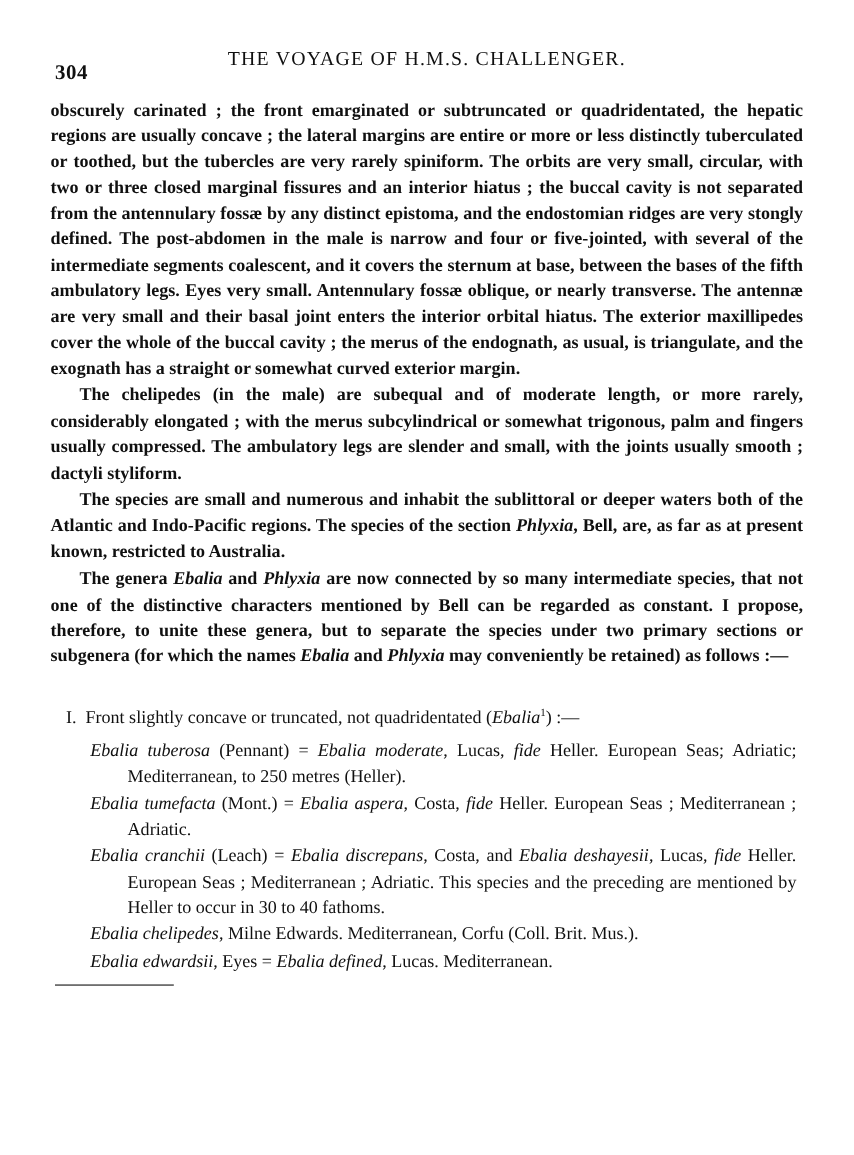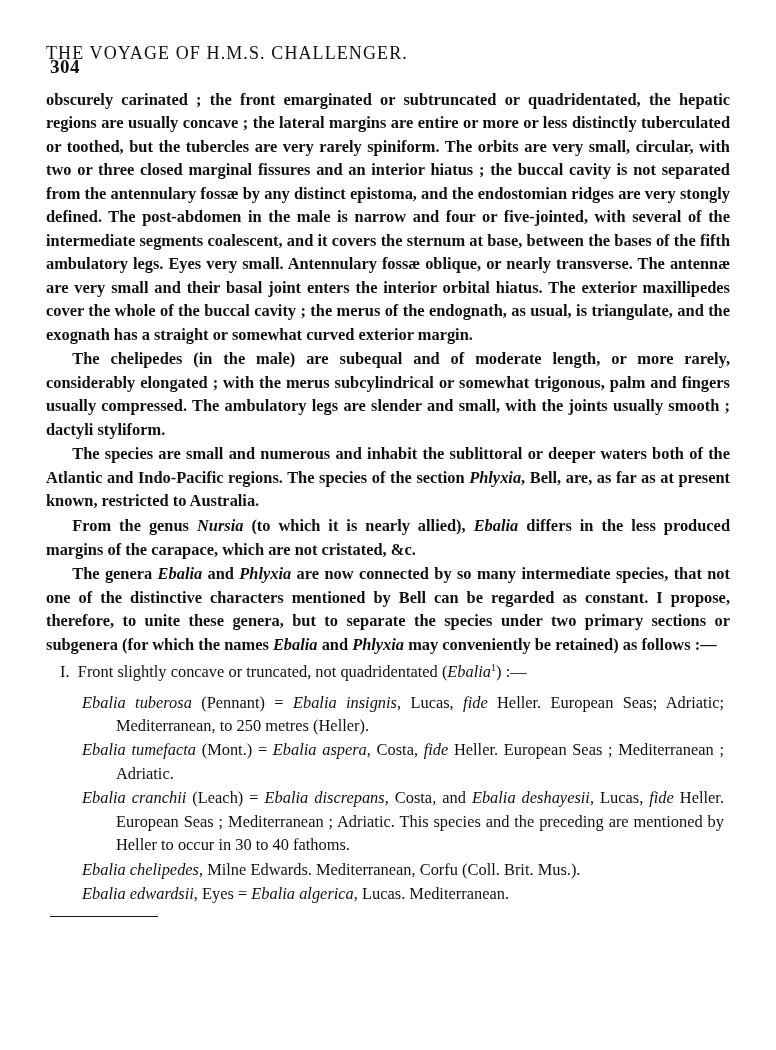--- a/index.html
+++ b/index.html
@@ -28,21 +28,21 @@
   }
   .folio {
     position: absolute;
     left: 4px;
     top: 16px;
     font-size: 19px;
     font-weight: bold;
     letter-spacing: 0.5px;
   }
   .running-title {
-    text-align: left;
+    text-align: center;
     font-size: 18px;
     letter-spacing: 1.1px;
     padding-top: 3px;
   }
   .body {
     font-size: 16.4px;
     line-height: 1.43;
     text-align: justify;
     text-justify: inter-word;
   }
@@ -51,21 +51,21 @@
     text-indent: 1.6em;
     font-weight: bold;
   }
   p.para.first {
     text-indent: 0;
   }
   i, em {
     font-style: italic;
   }
   .list-block {
-    margin-top: 4px;
+    margin-top: 32px;
     font-size: 16.4px;
     line-height: 1.43;
   }
   .roman-item {
     margin-left: 36px;
     text-indent: -22px;
     margin-bottom: 7px;
   }
   .species {
     margin-left: 70px;
@@ -107,37 +107,36 @@
   </div>
 
   <div class="body">
 
     <p class="para first">obscurely carinated ; the front emarginated or subtruncated or quadridentated, the hepatic regions are usually concave ; the lateral margins are entire or more or less distinctly tuberculated or toothed, but the tubercles are very rarely spiniform.    The orbits are very small, circular, with two or three closed marginal fissures and an interior hiatus ; the buccal cavity is not separated from the antennulary fossæ by any distinct epistoma, and the endostomian ridges are very stongly defined.    The post-abdomen in the male is narrow and four or five-jointed, with several of the intermediate segments coalescent, and it covers the sternum at base, between the bases of the fifth ambulatory legs.    Eyes very small.    Antennulary fossæ oblique, or nearly transverse.    The antennæ are very small and their basal joint enters the interior orbital hiatus.    The exterior maxillipedes cover the whole of the buccal cavity ; the merus of the endognath, as usual, is triangulate, and the exognath has a straight or somewhat curved exterior margin.</p>
 
     <p class="para">The chelipedes (in the male) are subequal and of moderate length, or more rarely, considerably elongated ; with the merus subcylindrical or somewhat trigonous, palm and fingers usually compressed.    The ambulatory legs are slender and small, with the joints usually smooth ; dactyli styliform.</p>
 
     <p class="para"><span>The species are small and numerous and inhabit the sublittoral or deeper waters both of the Atlantic and Indo-Pacific regions.    The species of the section </span><i>Phlyxia</i><span>, Bell, are, as far as at present known, restricted to Australia.</span></p>
 
-    <p class="para"><span>From the genus </span><i>Nursia</i><span> (to which it is nearly allied), </span><i>Ebalia</i><span> differs in the less produced margins of the carapace, which are not cristated, &amp;c.</span></p>
 
     <p class="para"><span>The genera </span><i>Ebalia</i><span> and </span><i>Phlyxia</i><span> are now connected by so many intermediate species, that not one of the distinctive characters mentioned by Bell can be regarded as constant. I propose, therefore, to unite these genera, but to separate the species under two primary sections or subgenera (for which the names </span><i>Ebalia</i><span> and </span><i>Phlyxia</i><span> may conveniently be retained) as follows :—</span></p>
 
     <div class="list-block">
 
       <div class="roman-item"><span>I.</span>&nbsp;&nbsp;<span>Front slightly concave or truncated, not quadridentated (</span><i>Ebalia</i><span class="sup">1</span><span>) :—</span></div>
 
-      <div class="species"><i>Ebalia tuberosa</i><span> (Pennant) = </span><i>Ebalia insignis</i><span>, Lucas, </span><i>fide</i><span> Heller.    European Seas; Adriatic; Mediterranean, to 250 metres (Heller).</span></div>
+      <div class="species"><i>Ebalia tuberosa</i><span> (Pennant) = </span><i>Ebalia moderate</i><span>, Lucas, </span><i>fide</i><span> Heller.    European Seas; Adriatic; Mediterranean, to 250 metres (Heller).</span></div>
 
       <div class="species"><i>Ebalia tumefacta</i><span> (Mont.) = </span><i>Ebalia aspera</i><span>, Costa, </span><i>fide</i><span> Heller.    European Seas ; Mediterranean ; Adriatic.</span></div>
 
       <div class="species"><i>Ebalia cranchii</i><span> (Leach) = </span><i>Ebalia discrepans</i><span>, Costa, and </span><i>Ebalia deshayesii</i><span>, Lucas, </span><i>fide</i><span> Heller.    European Seas ; Mediterranean ; Adriatic.    This species and the preceding are mentioned by Heller to occur in 30 to 40 fathoms.</span></div>
 
       <div class="species"><i>Ebalia chelipedes</i><span>, Milne Edwards.    Mediterranean, Corfu (Coll. Brit. Mus.).</span></div>
 
-      <div class="species"><i>Ebalia edwardsii</i><span>, Eyes = </span><i>Ebalia algerica</i><span>, Lucas.    Mediterranean.</span></div>
+      <div class="species"><i>Ebalia edwardsii</i><span>, Eyes = </span><i>Ebalia defined</i><span>, Lucas.    Mediterranean.</span></div>
 
     </div>
 
     <hr class="footnote-rule">
 
 
   </div>
 </div>
 
 </body></html>

